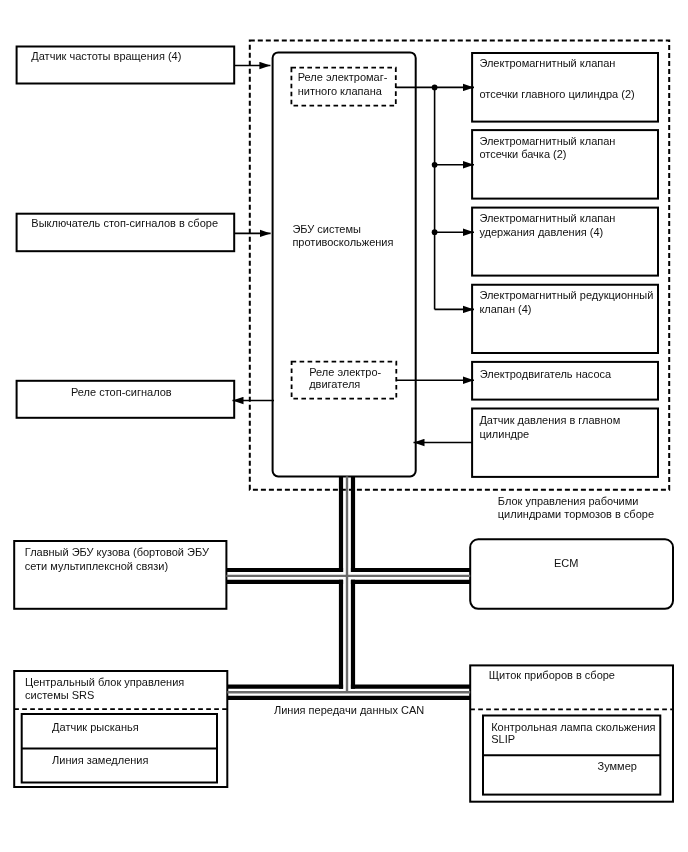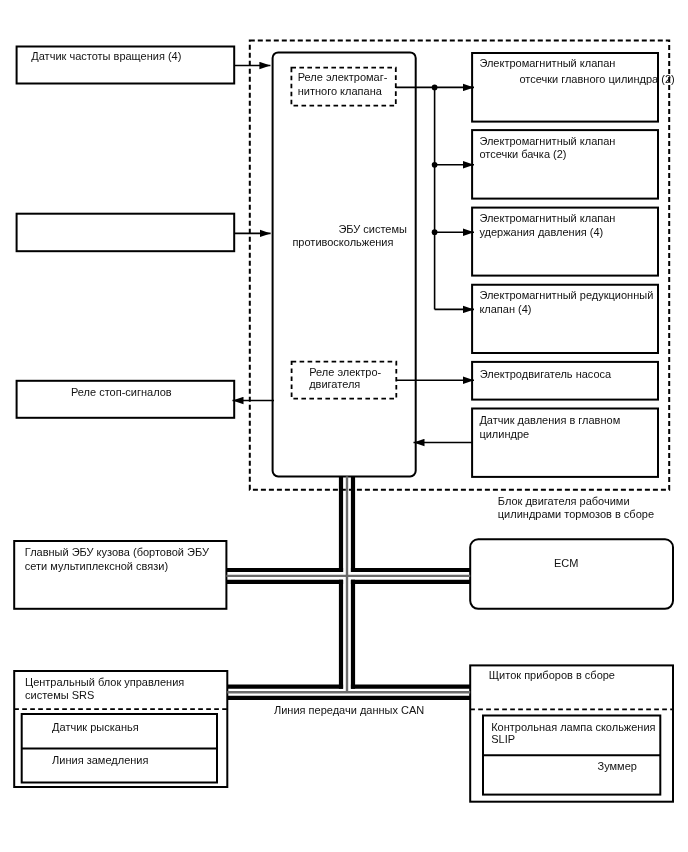--- a/index.html
+++ b/index.html
@@ -96,43 +96,44 @@
     </g>
     <g stroke="#6b6b6b" stroke-width="2.4">
       <path d="M347,476.4 L347,692.3"></path>
       <path d="M226.4,575.9 L470.2,575.9"></path>
       <path d="M227.3,692.3 L470.2,692.3"></path>
     </g>
   </g>
 </svg>
 
 <div class="lbl" style="left:31.3px;top:50px;">Датчик частоты вращения (4)</div>
+<div class="lbl" style="left:31.3px;top:217.3px;">Выключатель стоп-сигналов в сборе</div>
 <div class="lbl" style="left:71px;top:386.1px;">Реле стоп-сигналов</div>
 
-<div class="lbl" style="left:292.4px;top:222.9px;margin-left:46px;">ЭБУ системы</div>
+<div class="lbl" style="left:292.4px;top:222.9px;">ЭБУ системы</div>
 <div class="lbl" style="left:292.4px;top:236.4px;">противоскольжения</div>
 
 <div class="lbl" style="left:297.7px;top:71.1px;">Реле электромаг-</div>
 <div class="lbl" style="left:297.7px;top:84.6px;">нитного клапана</div>
 <div class="lbl" style="left:309.2px;top:366px;">Реле электро-</div>
 <div class="lbl" style="left:309.2px;top:378px;">двигателя</div>
 
 <div class="lbl" style="left:479.4px;top:57.1px;">Электромагнитный клапан</div>
-<div class="lbl" style="left:479.4px;top:73px;margin-left:40px;">отсечки главного цилиндра (2)</div>
+<div class="lbl" style="left:479.4px;top:88px;">отсечки главного цилиндра (2)</div>
 <div class="lbl" style="left:479.4px;top:134.6px;">Электромагнитный клапан</div>
 <div class="lbl" style="left:479.4px;top:148.1px;">отсечки бачка (2)</div>
 <div class="lbl" style="left:479.4px;top:212px;">Электромагнитный клапан</div>
 <div class="lbl" style="left:479.4px;top:225.5px;">удержания давления (4)</div>
 <div class="lbl" style="left:479.4px;top:289.2px;">Электромагнитный редукционный</div>
 <div class="lbl" style="left:479.4px;top:302.7px;">клапан (4)</div>
 <div class="lbl" style="left:479.7px;top:368.1px;text-align:right;">Электродвигатель насоса</div>
 <div class="lbl" style="left:479.4px;top:414.4px;">Датчик давления в главном</div>
 <div class="lbl" style="left:479.4px;top:427.9px;">цилиндре</div>
 
-<div class="lbl" style="left:497.8px;top:494.9px;">Блок двигателя рабочими</div>
+<div class="lbl" style="left:497.8px;top:494.9px;">Блок управления рабочими</div>
 <div class="lbl" style="left:497.8px;top:508.4px;">цилиндрами тормозов в сборе</div>
 
 <div class="lbl" style="left:24.8px;top:546px;">Главный ЭБУ кузова (бортовой ЭБУ</div>
 <div class="lbl" style="left:24.8px;top:559.5px;">сети мультиплексной связи)</div>
 <div class="lbl" style="left:554px;top:557px;">ECM</div>
 
 <div class="lbl" style="left:25px;top:675.5px;">Центральный блок управления</div>
 <div class="lbl" style="left:25px;top:688.5px;">системы SRS</div>
 <div class="lbl" style="left:52.1px;top:720.9px;">Датчик рысканья</div>
 <div class="lbl" style="left:52.1px;top:754.3px;">Линия замедления</div>

